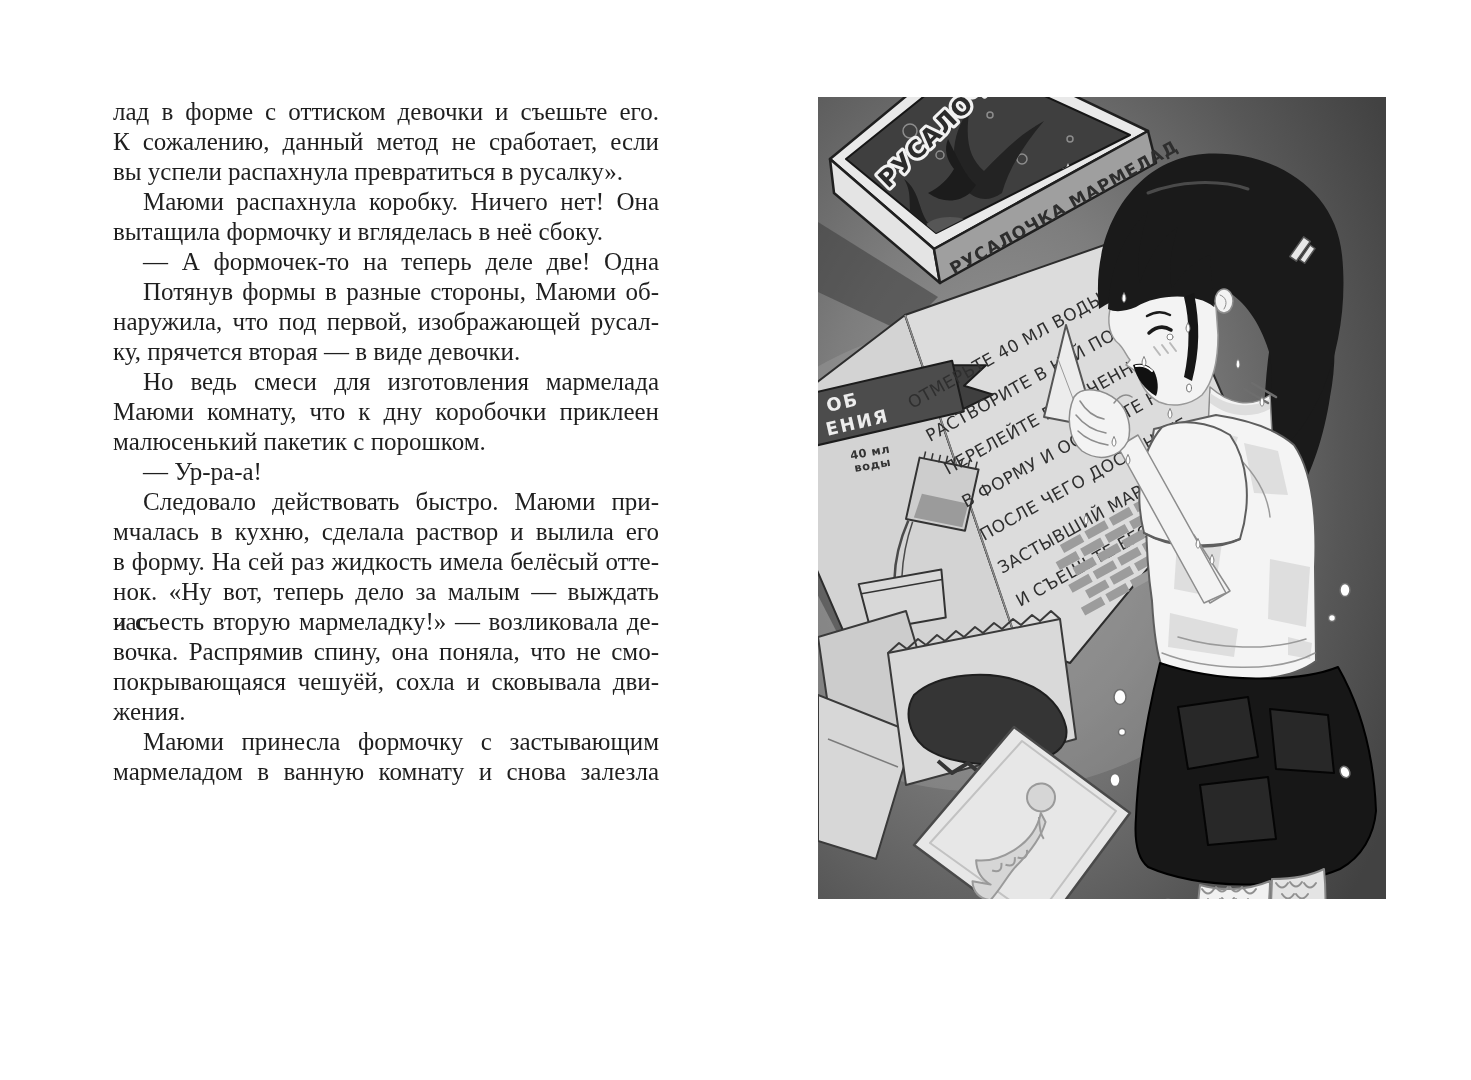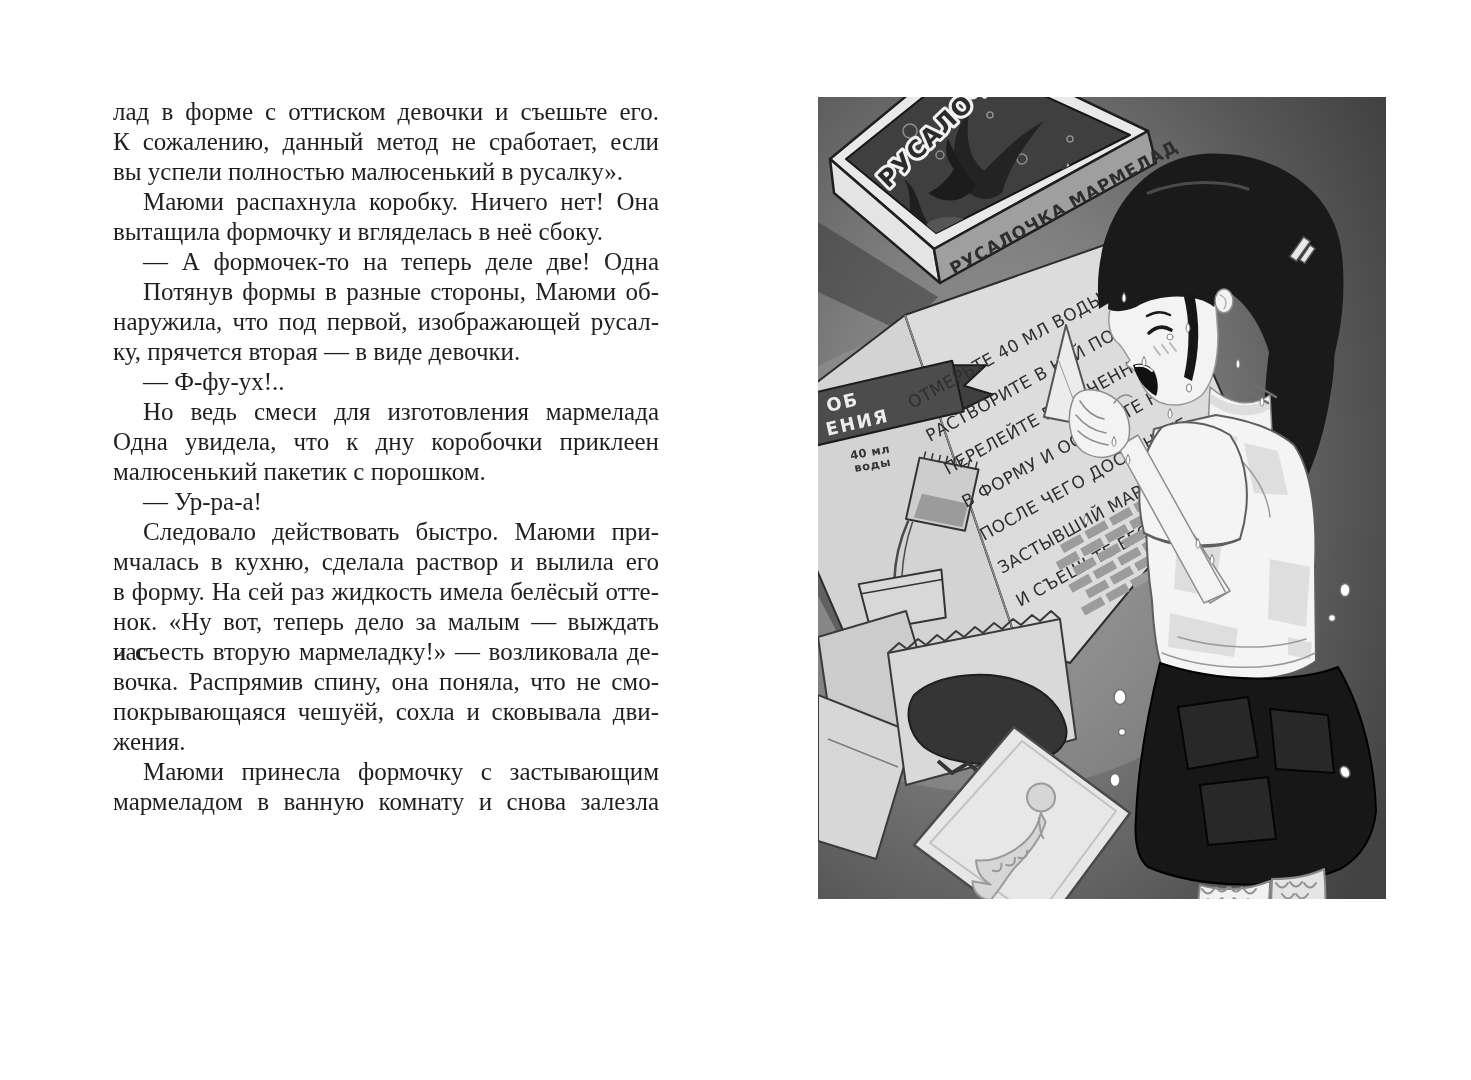--- a/index.html
+++ b/index.html
@@ -17,30 +17,29 @@
   svg text{font-family:"DejaVu Sans", sans-serif;}
 </style>
 </head>
 <body>
 
 <div class="book-page">
 
   <div class="text-column">
       <div class="line">лад в форме с оттиском девочки и съешьте его.</div>
       <div class="line">К сожалению, данный метод не сработает, если</div>
-      <div class="line end">вы успели полностью малюсенький в русалку».</div>
+      <div class="line end">вы успели распахнула превратиться в русалку».</div>
       <div class="line indent">Маюми распахнула коробку. Ничего нет! Она</div>
       <div class="line end">вытащила формочку и вгляделась в неё сбоку.</div>
       <div class="line indent">— А формочек-то на теперь деле две! Одна</div>
       <div class="line indent">Потянув формы в разные стороны, Маюми об-</div>
       <div class="line">наружила, что под первой, изображающей русал-</div>
       <div class="line end">ку, прячется вторая — в виде девочки.</div>
-      <div class="line indent end">— Ф-фу-ух!..</div>
       <div class="line indent">Но ведь смеси для изготовления мармелада</div>
-      <div class="line">Одна увидела, что к дну коробочки приклеен</div>
+      <div class="line">Маюми комнату, что к дну коробочки приклеен</div>
       <div class="line end">малюсенький пакетик с порошком.</div>
       <div class="line indent end">— Ур-ра-а!</div>
       <div class="line indent">Следовало действовать быстро. Маюми при-</div>
       <div class="line">мчалась в кухню, сделала раствор и вылила его</div>
       <div class="line">в форму. На сей раз жидкость имела белёсый отте-</div>
       <div class="line">нок. «Ну вот, теперь дело за малым — выждать час</div>
       <div class="line">и съесть вторую мармеладку!» — возликовала де-</div>
       <div class="line">вочка. Распрямив спину, она поняла, что не смо-</div>
       <div class="line">покрывающаяся чешуёй, сохла и сковывала дви-</div>
       <div class="line end">жения.</div>

